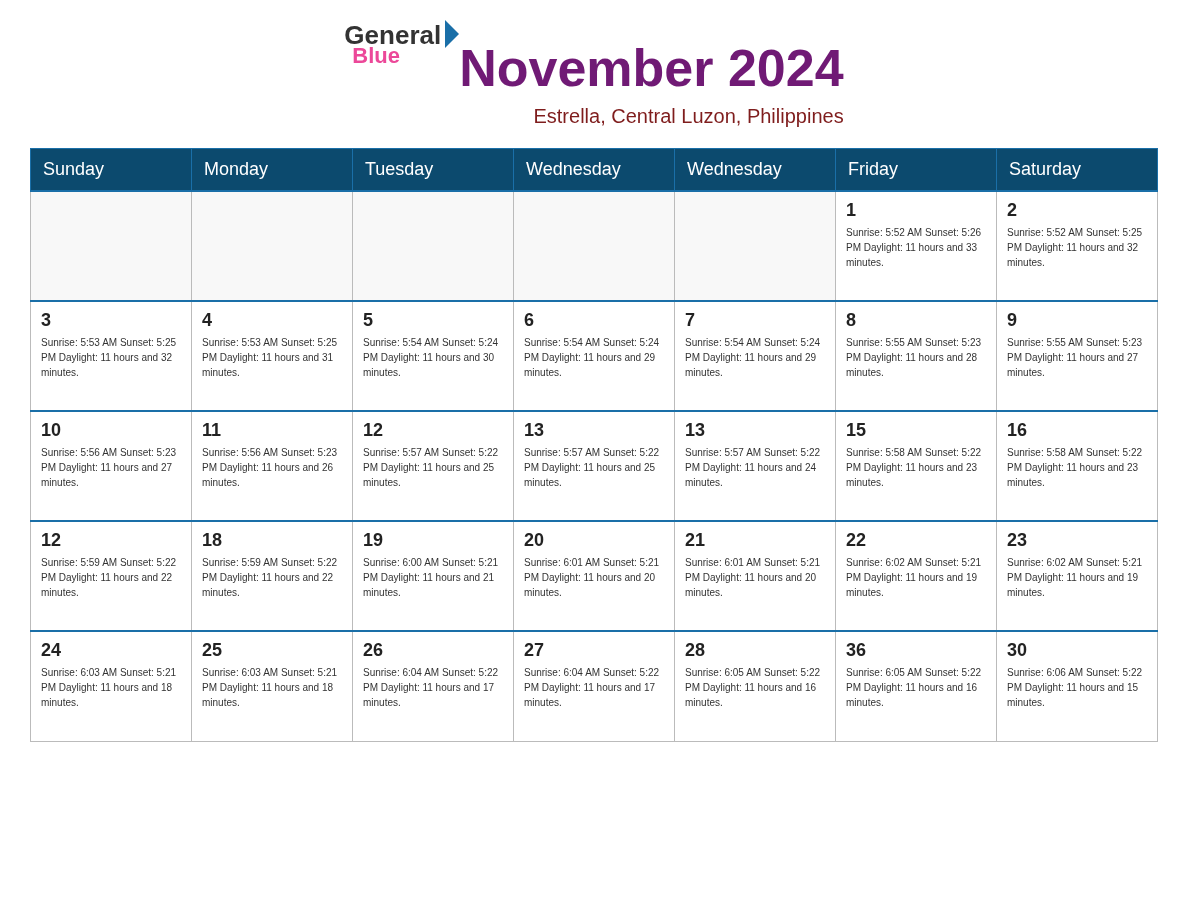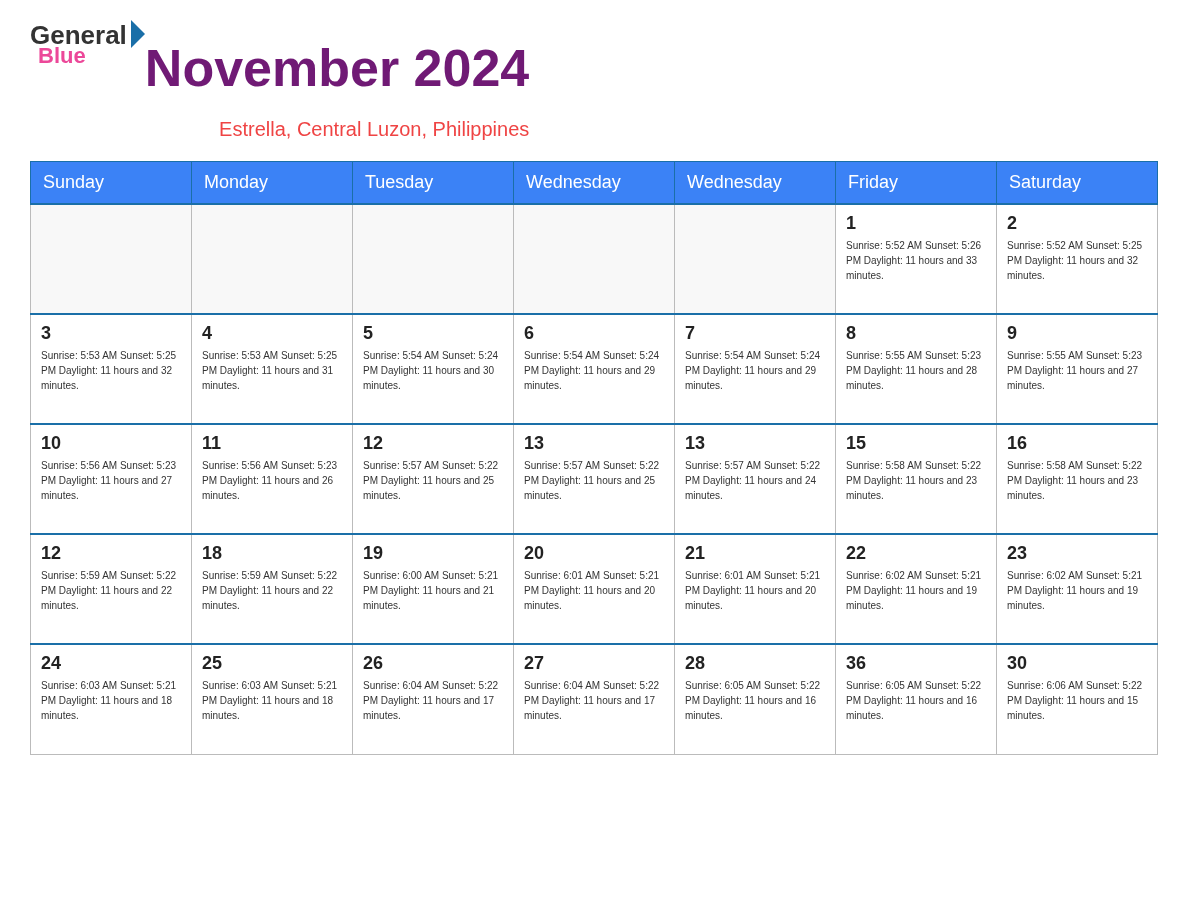--- a/index.html
+++ b/index.html
@@ -5,21 +5,21 @@
     * { box-sizing: border-box; margin: 0; padding: 0; }
     body {
       font-family: Arial, sans-serif;
       background: #fff;
       padding: 20px 30px;
       width: 1188px;
       min-height: 918px;
     }
     .header {
       display: flex;
-      justify-content: flex-start;
+      justify-content: center;
       align-items: flex-start;
       margin-bottom: 20px;
     }
     .logo {
       display: flex;
       flex-direction: column;
       align-items: flex-start;
     }
     .logo-top {
       display: flex;
@@ -50,30 +50,30 @@
       text-align: right;
     }
     .month-title {
       font-size: 52px;
       font-weight: bold;
       color: #701a75;
       margin-top: 18px;
     }
     .location {
       font-size: 20px;
-      color: #ef4444;
-      margin-top: 20px;
+      color: #7f1d1d;
+      margin-top: 7px;
     }
     .calendar {
       width: 100%;
       border-collapse: collapse;
       border: 1px solid #999;
     }
     .calendar th {
-      background-color: #3b82f6;
+      background-color: #0c4a6e;
       color: #fff;
       font-size: 18px;
       font-weight: normal;
       padding: 10px 12px;
       text-align: left;
       border: 1px solid #1a6fa8;
     }
     .calendar td {
       vertical-align: top;
       padding: 8px 10px;

